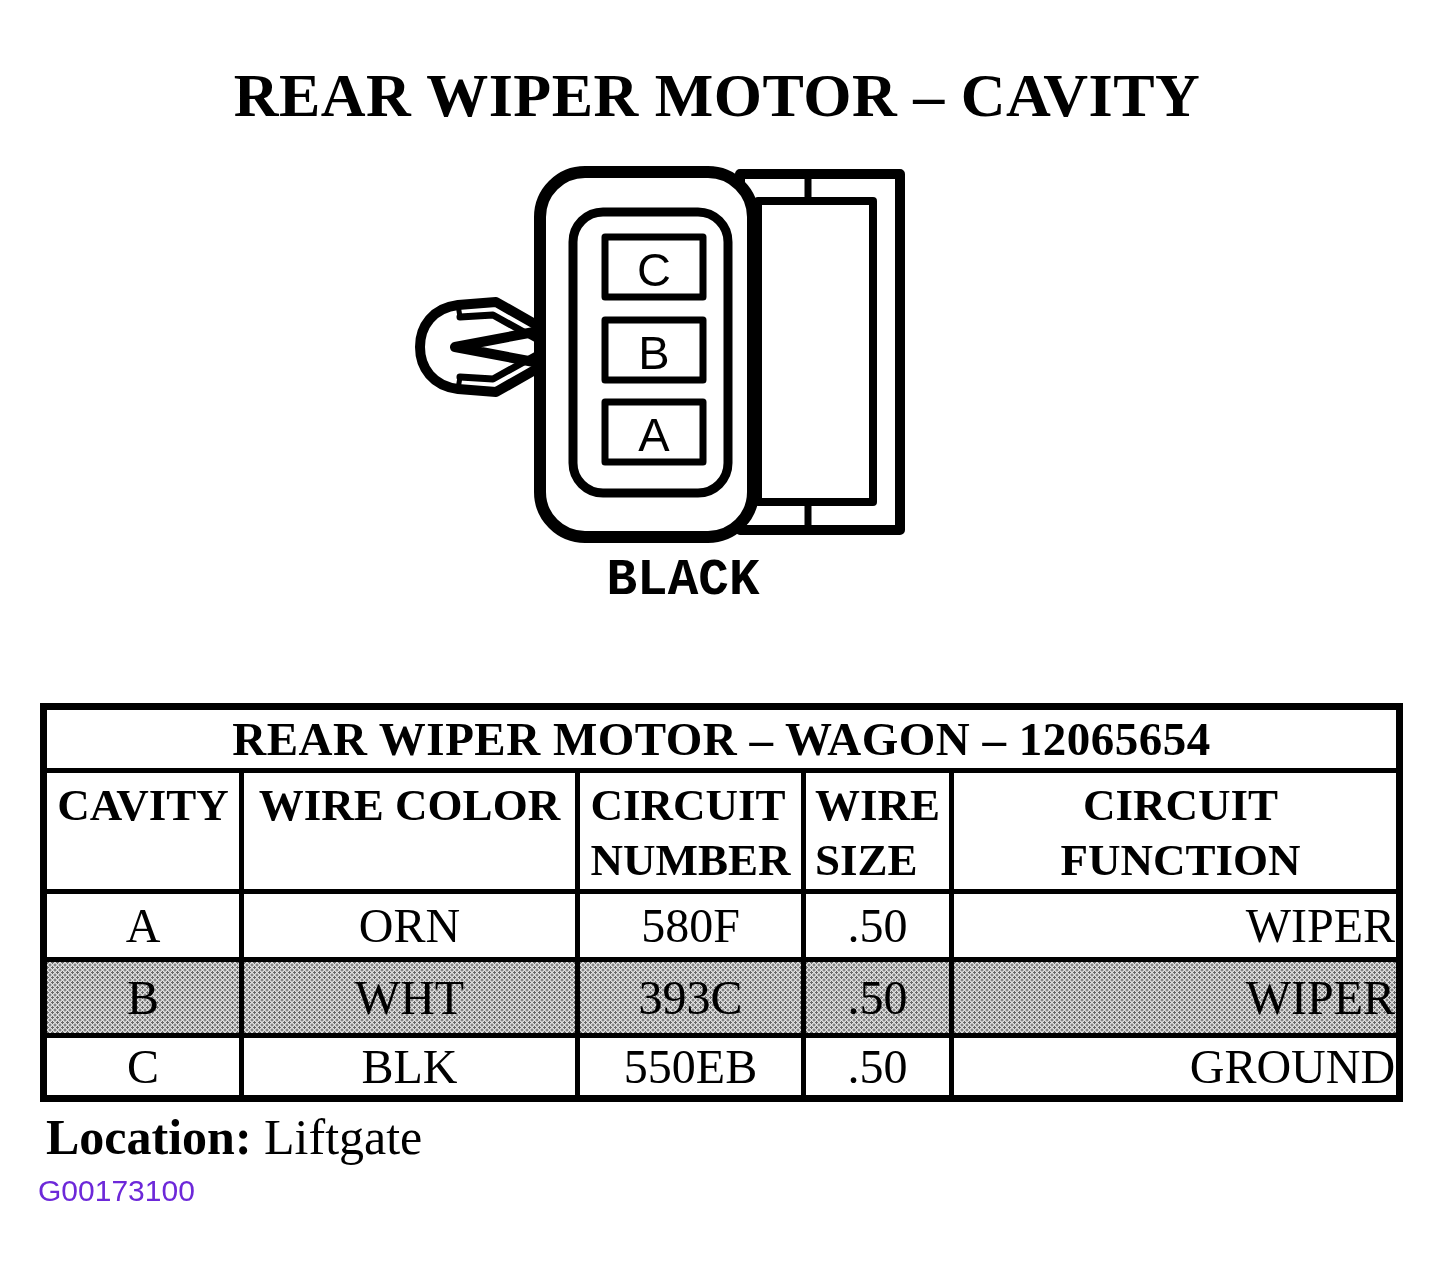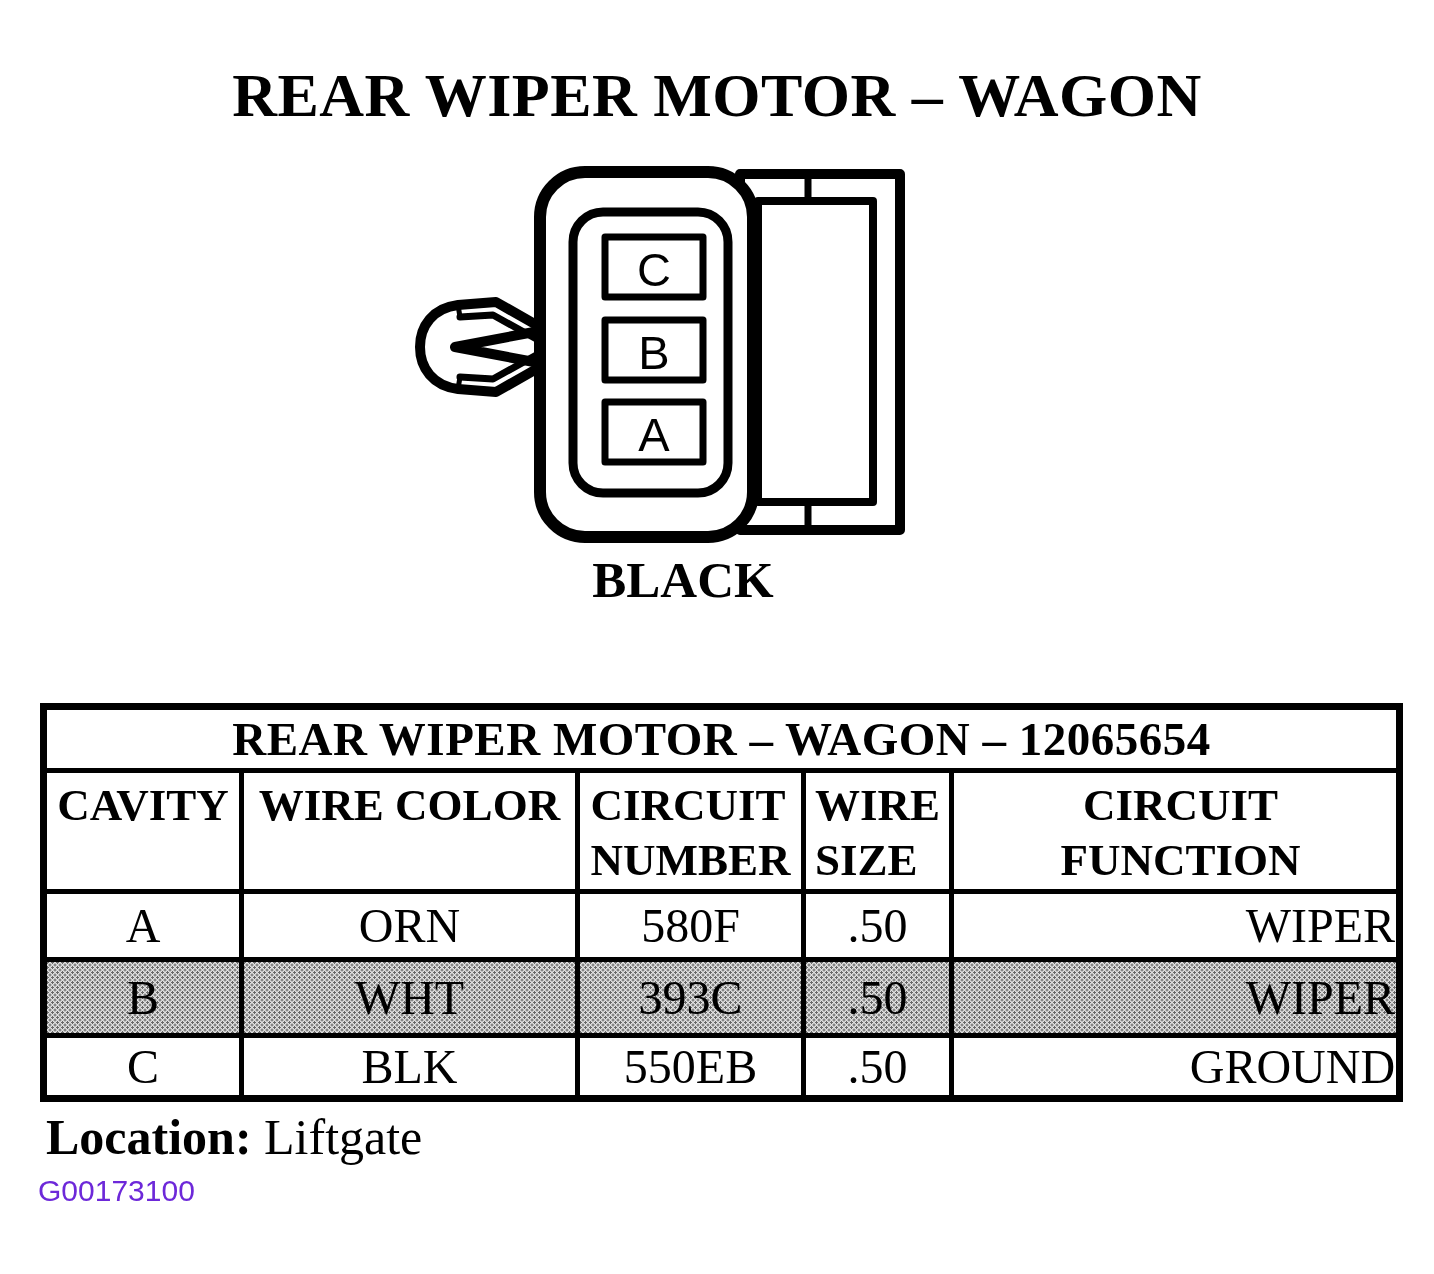--- a/index.html
+++ b/index.html
@@ -7,21 +7,21 @@
     position:relative; width:1434px; height:1274px; background:#ffffff;
     font-family:"Liberation Serif","DejaVu Serif",serif; color:#000; overflow:hidden;
   }
   .page-title {
     position:absolute; top:60px; left:0; width:100%; text-align:center;
     font-size:62px; font-weight:bold; letter-spacing:0.5px; white-space:nowrap;
   }
   .diagram { position:absolute; left:400px; top:160px; width:520px; height:390px; }
   .connector-caption {
     position:absolute; left:400px; top:556px; width:566px; text-align:center;
-    font-size:51px; font-weight:bold; line-height:49px;
+    font-size:51px; font-weight:bold; line-height:49px;font-family:Liberation Mono, monospace;
   }
   table.pinout {
     position:absolute; left:40px; top:703px; width:1356px;
     border-collapse:collapse; table-layout:fixed; border:7px solid #000;
   }
   .pinout th, .pinout td { border:5px solid #000; overflow:hidden; }
   .title-cell {
     height:56px; font-size:47px; font-weight:bold; text-align:center;
     vertical-align:middle; letter-spacing:0.5px;
   }
@@ -54,21 +54,21 @@
   .cavity-letter {
     font-family:"Liberation Sans","DejaVu Sans",sans-serif;
     font-size:47px; fill:#000;
   }
 </style>
 </head>
 <body>
 
 <div class="page">
 
-  <div class="page-title">REAR WIPER MOTOR – WAGON</div>
+  <div class="page-title">REAR WIPER MOTOR – CAVITY</div>
 
   <svg class="diagram" viewBox="0 0 520 390" width="520" height="390" xmlns="http://www.w3.org/2000/svg">
     <g stroke="#000" fill="none" stroke-linejoin="round" stroke-linecap="round">
 
       <rect x="340" y="14" width="160" height="356" stroke-width="10" fill="#ffffff"></rect>
       <rect x="358" y="41" width="115" height="301" stroke-width="8" fill="#ffffff"></rect>
       <line x1="408" y1="14" x2="408" y2="41" stroke-width="7"></line>
       <line x1="408" y1="342" x2="408" y2="370" stroke-width="7"></line>
 
       <g>

